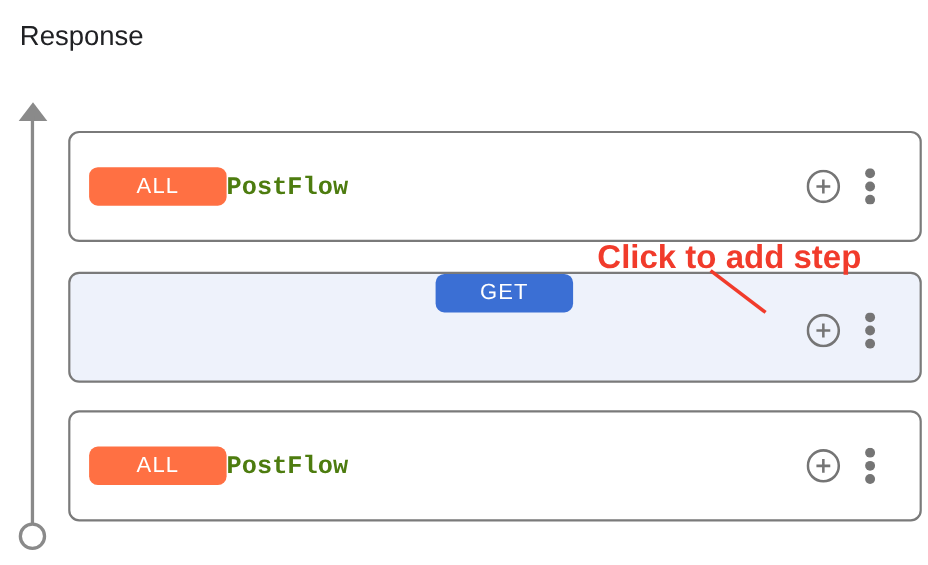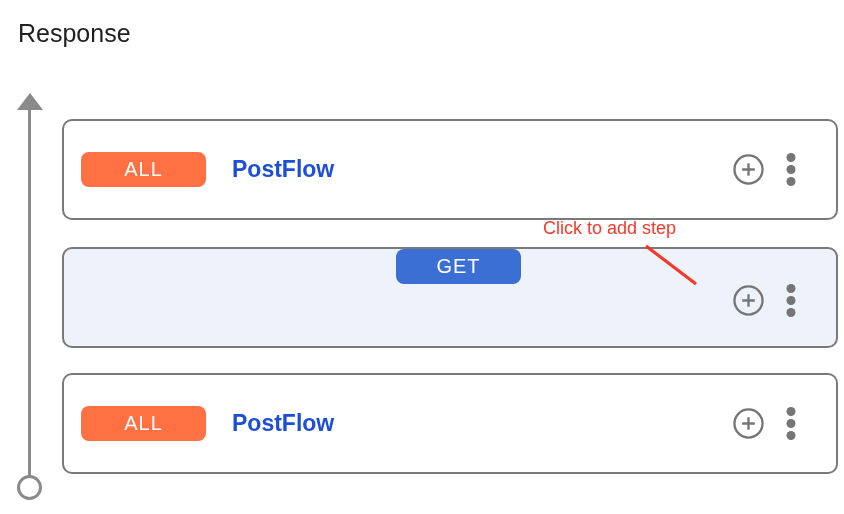--- a/index.html
+++ b/index.html
@@ -74,25 +74,25 @@
     font-size: 20px;
     font-weight: 400;
     letter-spacing: 1px;
     display: flex;
     align-items: center;
     justify-content: center;
     flex: 0 0 auto;
   }
 
   .flow-name {
-    margin-left: 26px;
     font-size: 23px;
     font-weight: 600;
-    color: #1d4ed8;
+    color: #4d7c0f;
     white-space: nowrap;
+    font-family: Liberation Mono, monospace;
   }
 
   .card-actions {
     margin-left: auto;
     margin-right: 40px;
     display: flex;
     align-items: center;
     gap: 22px;
   }
   .icon-btn {
@@ -103,22 +103,22 @@
     display: flex;
     align-items: center;
     justify-content: center;
   }
 
   
   .annotation-label {
     position: absolute;
     left: 543px;
     top: 218px;
-    font-size: 18px;
-    font-weight: 400;
+    font-size: 30px;
+    font-weight: 700;
     color: #f13b2b;
     z-index: 10;
     white-space: nowrap;
   }
   .annotation-line {
     position: absolute;
     left: 640px;
     top: 242px;
     z-index: 10;
     pointer-events: none;

